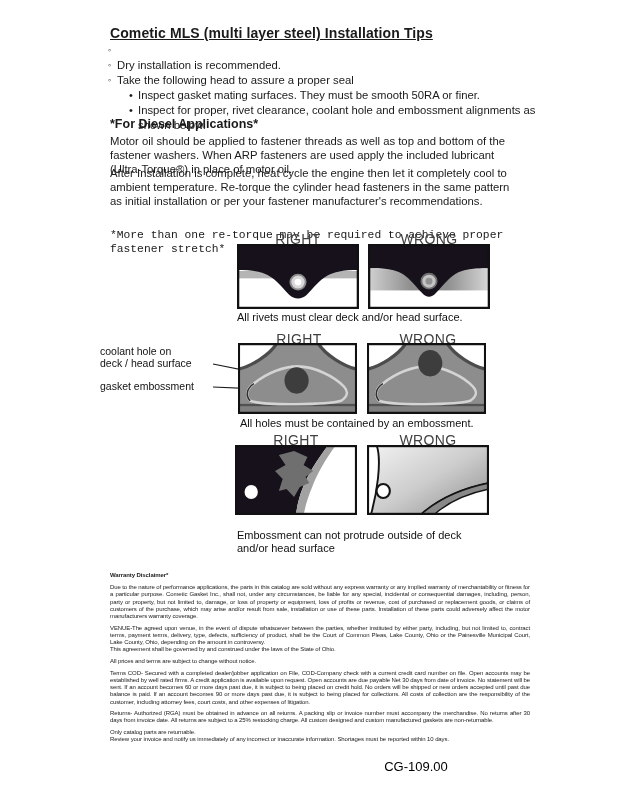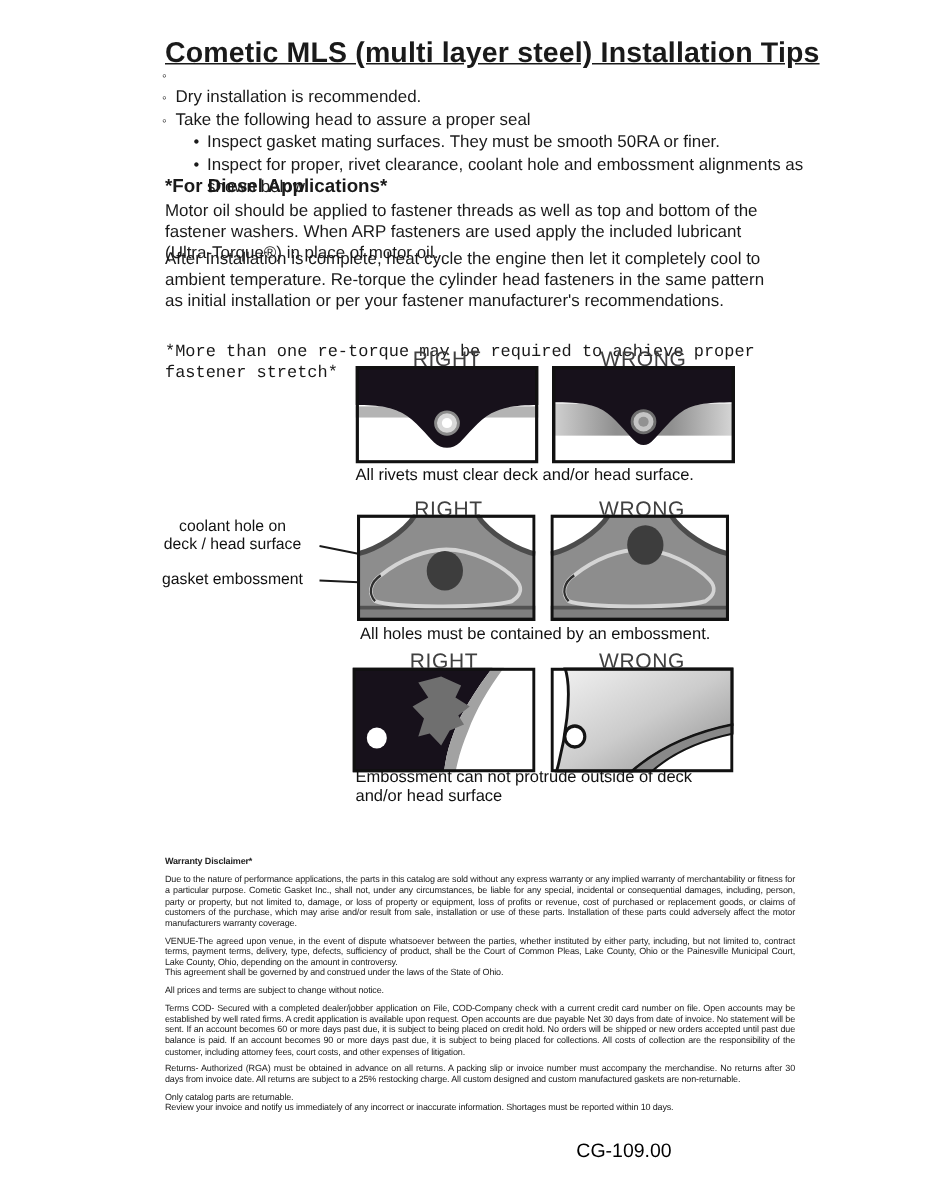--- a/index.html
+++ b/index.html
@@ -2,39 +2,39 @@
 <html><head>
 <meta charset="utf-8">
 <style>
   html,body{margin:0;padding:0;background:#ffffff;}
   .page{
     position:relative; width:618px; height:800px; background:#ffffff;
     font-family:"Liberation Sans", sans-serif; color:#1a1a1a; overflow:hidden;
   }
   .abs{position:absolute;}
   
-  .title{left:110px; top:25px; font-size:19px; font-weight:bold; text-decoration:underline; letter-spacing:.1px;}
+  .title{left:110px; top:25px; font-size:14px; font-weight:bold; text-decoration:underline; letter-spacing:.1px;}
   
   .bullets{left:108px; top:43px; width:430px; font-size:11.3px; line-height:15px;}
   .bline{display:flex;}
   .bline .mk{width:9px; flex:0 0 9px; font-size:9px; line-height:15px;}
   .bline.sub{padding-left:21px;}
   .bline.sub .mk{width:9px; font-size:11px;}
   
   .diesel-h{left:110px; top:117px; font-size:12.5px; font-weight:bold;}
   .para{left:110px; width:412px; font-size:11.3px; line-height:14px;}
   .p1{top:134px;} .p2{top:166px;} .p3{top:228px;font-family:Liberation Mono, monospace;}
   
   .dg-label{width:122px; text-align:center; font-size:14px; letter-spacing:.4px; color:#404040;}
   .caption{font-size:11px; line-height:12.5px; color:#111;}
   .dbox{position:absolute; width:122px; height:65px;}
   .dbox2{position:absolute; width:119px; height:71px;}
   .dbox3{position:absolute; width:122px; height:70px;}
   svg{display:block;}
-  .ann{position:absolute; text-align:center; font-size:10.5px; line-height:11.5px; color:#111;}
+  .ann{position:absolute; text-align:left; font-size:10.5px; line-height:11.5px; color:#111;}
   .footer{left:356px; top:759px; width:120px; text-align:center; font-size:13px; color:#000000;}
   
   .warranty{left:110px; top:572px; width:420px; font-size:6px; line-height:7.2px; letter-spacing:-0.1px; text-align:justify; color:#222;}
   .warranty .wh{font-weight:bold; margin:0 0 5px 0;}
   .warranty p{margin:0 0 4.5px 0;}
   .warranty p.tight{margin:0;}
 </style>
 </head>
 <body>
 
@@ -171,21 +171,21 @@
             <stop offset="1" stop-color="#8d8d8d"></stop>
         </linearGradient>
       </defs>
       <rect x="0" y="0" width="128" height="70" fill="#ffffff"></rect>
       <path d="M10,0 L128,0 L128,38 C102,43 76,53 56,70 L4,70 C10,50 16,16 10,0 Z" fill="url(#gw3)" stroke="#141414" stroke-width="2"></path>
       <path d="M128,38 C102,43 76,53 56,70 L70,70 C86,56 108,48 128,44 Z" fill="#898989" stroke="#141414" stroke-width="1.4"></path>
       <circle cx="17" cy="46" r="7" fill="#ffffff" stroke="#141414" stroke-width="2.2"></circle>
       <rect x="1.1" y="1.1" width="125.8" height="67.8" fill="none" stroke="#111111" stroke-width="2.2"></rect>
     </svg>
   </div>
-  <div class="abs caption" style="left:237px; top:512px; width:230px;">
+  <div class="abs caption" style="left:237px; top:529px; width:230px;">
     <div>Embossment can not protrude outside of deck</div>
     <div>and/or head surface</div>
   </div>
 
   <div class="abs warranty">
     <p class="wh">Warranty Disclaimer*</p>
     <p>Due to the nature of performance applications, the parts in this catalog are sold without any express warranty or any implied warranty of merchantability or fitness for a particular purpose.  Cometic Gasket Inc., shall not, under any circumstances, be liable for any special, incidental or consequential damages, including, person, party or property, but not limited to, damage, or loss of property or equipment, loss of profits or revenue, cost of purchased or replacement goods, or claims of customers of the purchase, which may arise and/or result from sale, installation or use of these parts.  Installation of these parts could adversely affect the motor manufacturers warranty coverage.</p>
     <p class="tight">VENUE-The agreed upon venue, in the event of dispute whatsoever between the parties, whether instituted by either party, including, but not limited to, contract terms, payment terms, delivery, type, defects, sufficiency of product, shall be the Court of Common Pleas, Lake County, Ohio or the Painesville Municipal Court, Lake County, Ohio, depending on the amount in controversy.</p>
     <p>This agreement shall be governed by and construed under the laws of the State of Ohio.</p>
     <p>All prices and terms are subject to change without notice.</p>

